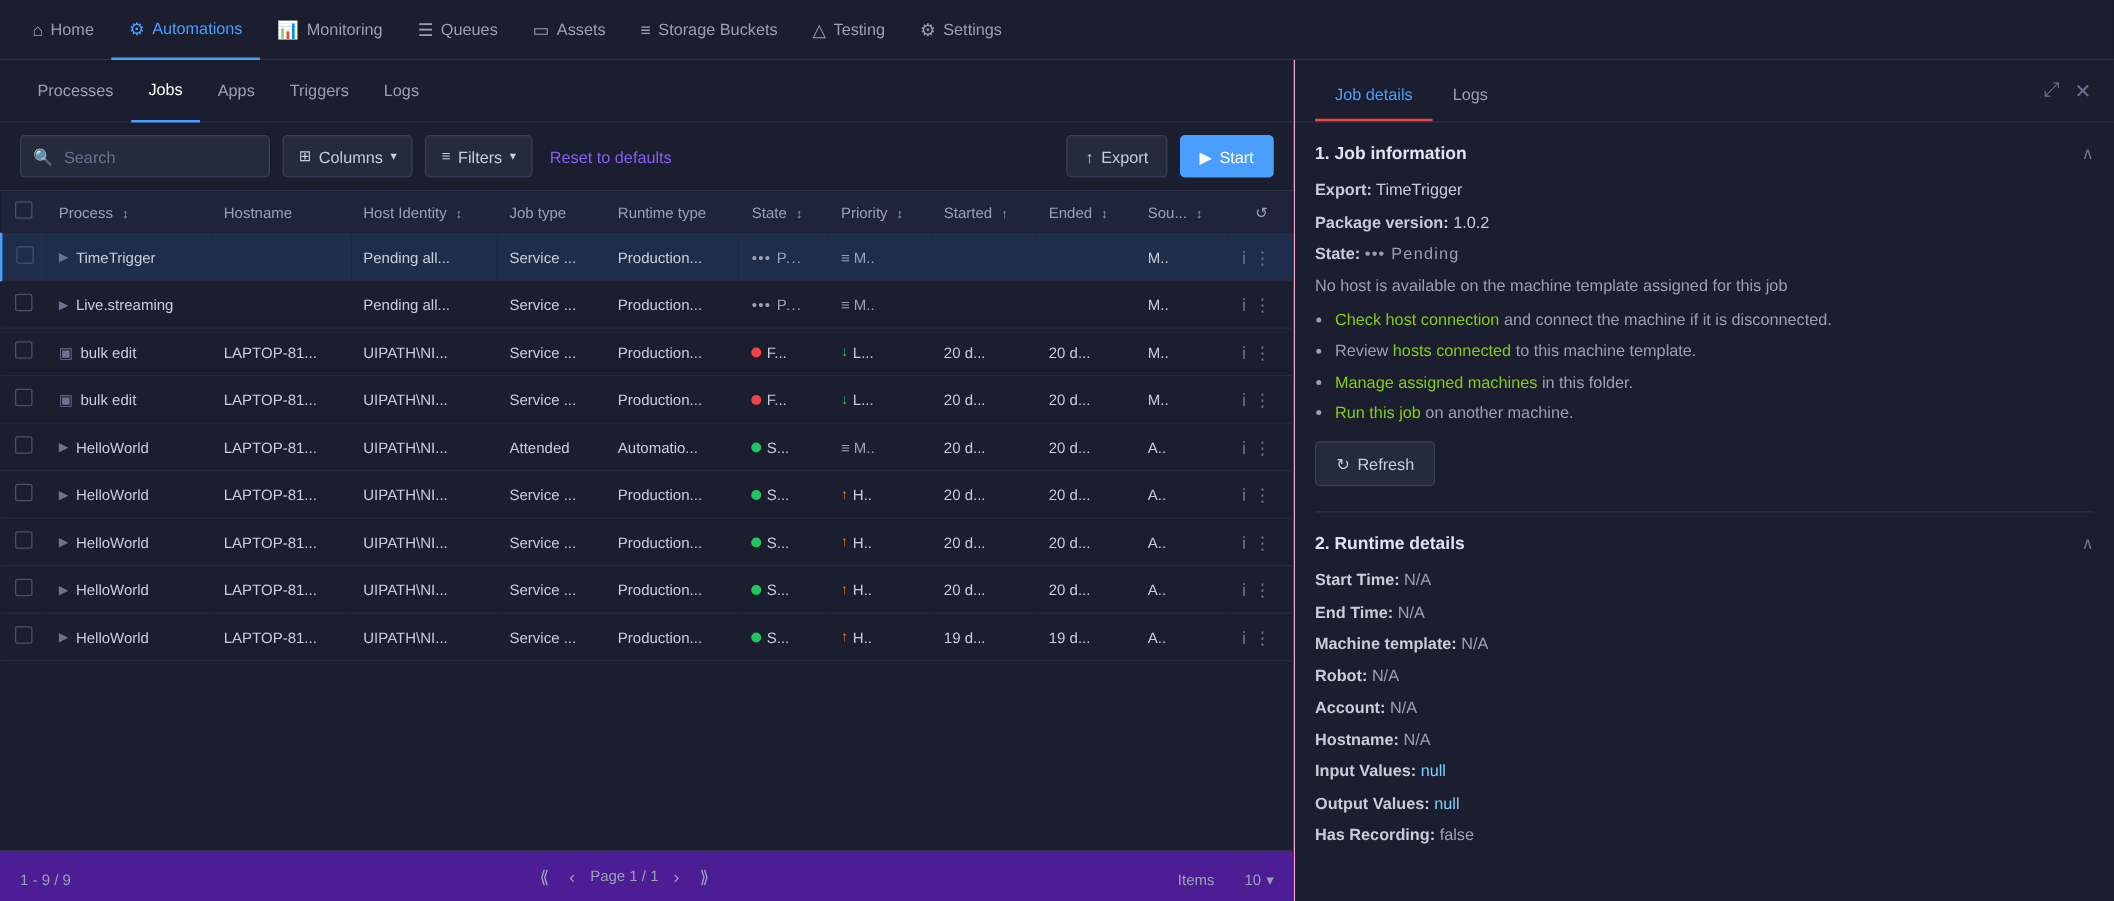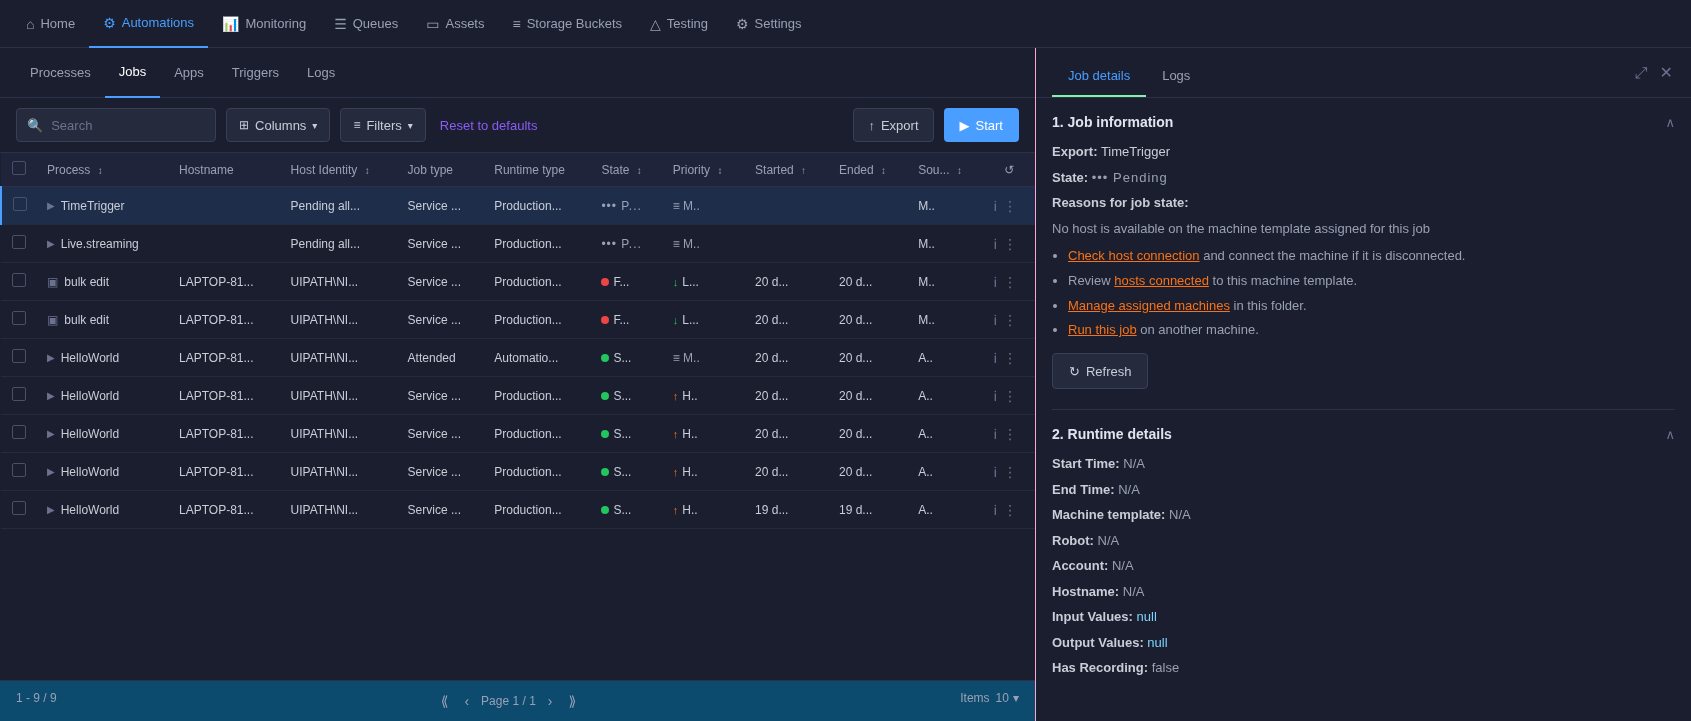--- a/index.html
+++ b/index.html
@@ -249,46 +249,46 @@
     }
     .action-icon {
       color: #6b7290;
       cursor: pointer;
       font-size: 14px;
     }
 
     
     .table-footer {
       display: flex;
-      align-items: flex-start;
+      align-items: flex-end;
       justify-content: space-between;
       padding: 10px 16px;
       border-top: 1px solid #2d3148;
-      background: #0c4a6e;
+      background: #4c1d95;
       flex-shrink: 0;
       font-size: 12px;
       color: #9aa0b4;
     }
     .pagination {
       display: flex;
       align-items: center;
       gap: 8px;
     }
     .page-btn {
       background: none;
       border: none;
       color: #9aa0b4;
       cursor: pointer;
       font-size: 14px;
       padding: 2px 4px;
     }
     .items-per-page {
       display: flex;
       align-items: center;
-      gap: 6px;
+      gap: 24px;
       color: #9aa0b4;
     }
     .items-select {
       display: flex;
       align-items: center;
       gap: 4px;
       cursor: pointer;
     }
 
     
@@ -313,21 +313,21 @@
     }
     .right-tab {
       padding: 8px 16px 12px;
       color: #9aa0b4;
       cursor: pointer;
       font-size: 13px;
       font-weight: 500;
     }
     .right-tab.active {
       color: #4a9eff;
-      border-bottom: 2px solid #86efac;
+      border-bottom: 2px solid #ef4444;
     }
     .right-panel-controls {
       display: flex;
       gap: 8px;
       padding-bottom: 12px;
     }
     .icon-btn {
       background: none;
       border: none;
       color: #6b7290;
@@ -383,22 +383,21 @@
     .bullet-list {
       padding-left: 16px;
       margin-bottom: 12px;
     }
     .bullet-list li {
       margin-bottom: 4px;
       color: #9aa0b4;
       line-height: 1.6;
     }
     .bullet-list li a {
-      color: #f97316;
-      text-decoration: underline;
+      color: #84cc16;
       cursor: pointer;
     }
     .bullet-list li span { color: #9aa0b4; }
 
     .refresh-btn {
       display: flex;
       align-items: center;
       gap: 6px;
       background: #252a3d;
       border: 1px solid #3a3f58;
@@ -864,25 +863,26 @@
       <div class="section-header">
         <span class="section-title">1. Job information</span>
         <span class="section-toggle">∧</span>
       </div>
 
       <div class="info-row">
         <span class="info-label">Export:</span>
         <span class="info-value"> </span><span>TimeTrigger</span>
       </div>
       <div class="info-row">
+        <span class="info-label">Package version:</span>
+        <span class="info-value"> </span><span>1.0.2</span>
+      </div>
+      <div class="info-row">
         <span class="info-label">State:</span>
         <span class="info-value pending-val"> ••• Pending</span>
-      </div>
-      <div class="info-row">
-        <span class="info-label">Reasons for job state:</span>
       </div>
 
       <p class="reason-text">No host is available on the machine template assigned for this job</p>
 
       <ul class="bullet-list">
         <li>
           <a>Check host connection</a>
           <span> and connect the machine if it is disconnected.</span>
         </li>
         <li>

